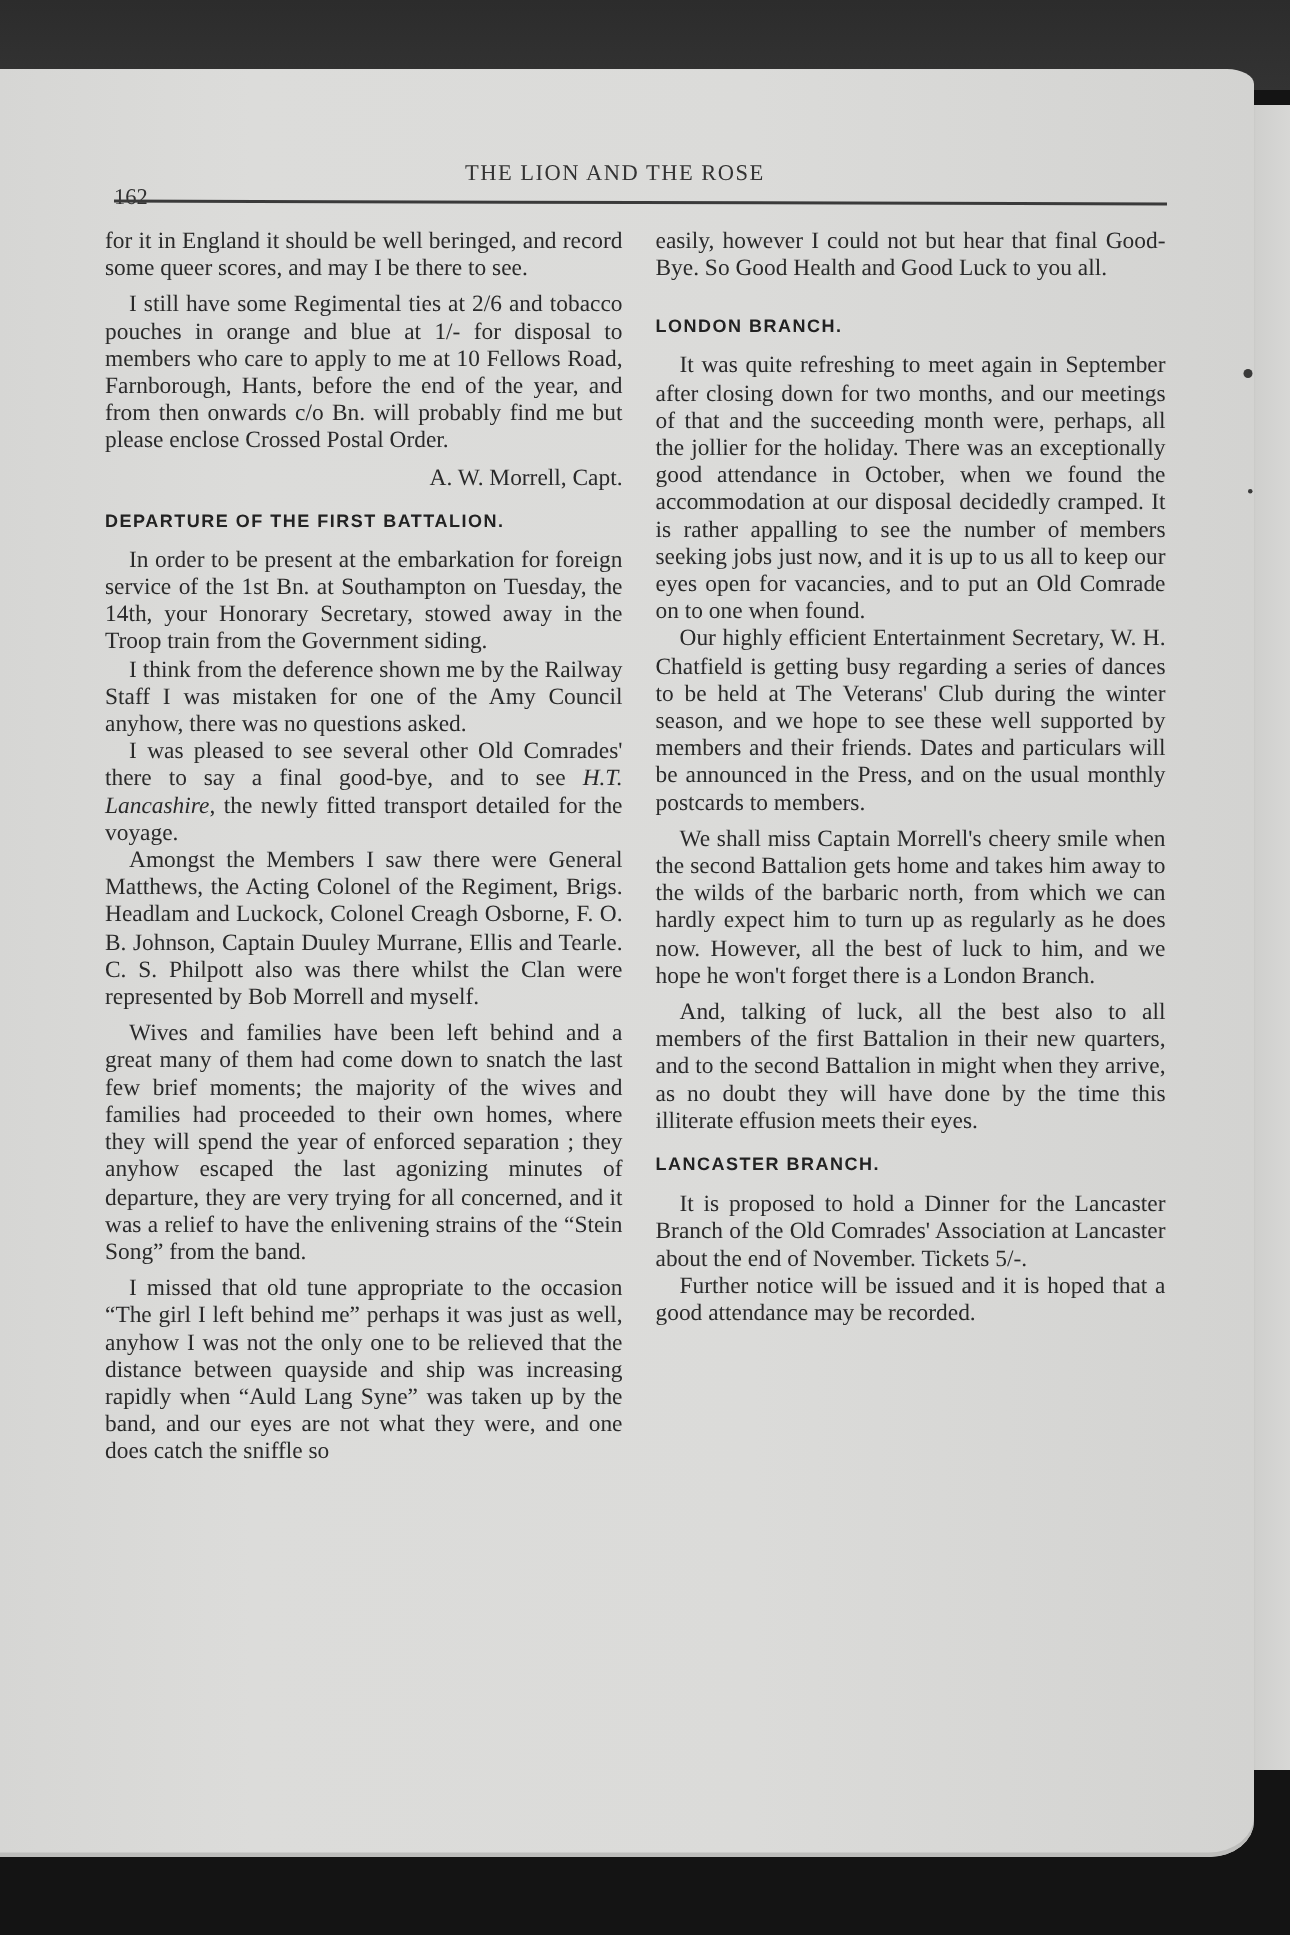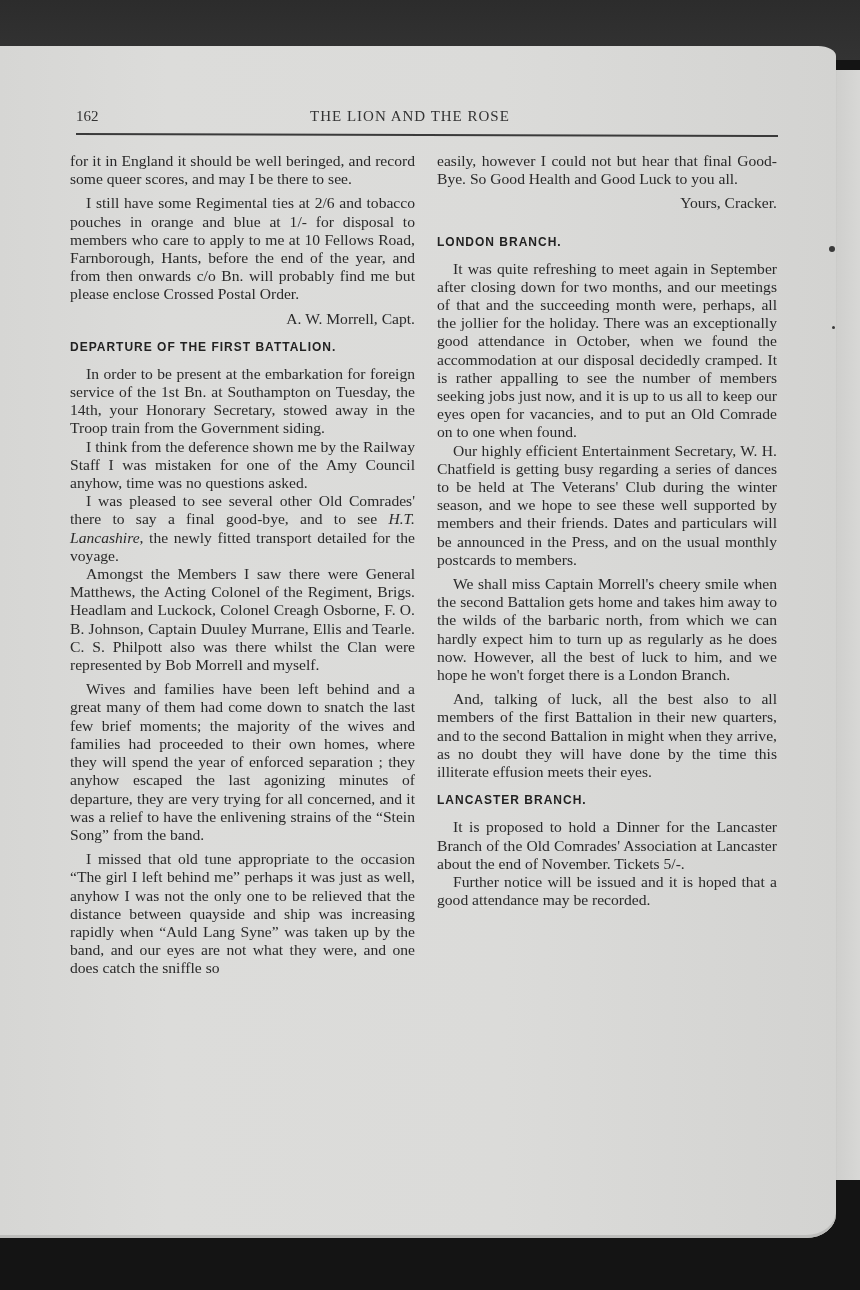--- a/index.html
+++ b/index.html
@@ -23,21 +23,21 @@
     }
     .next-page {
       position: absolute; left: 826px; top: 70px; width: 34px; height: 1110px;
       background: linear-gradient(90deg, #9a9a98, #cfcfcd 30%, #d8d8d6);
       border-left: 1px solid #8a8a88;
     }
     .running-head {
       position: absolute; left: 76px; top: 108px; width: 702px; height: 22px;
     }
     .page-number {
-      position: absolute; left: 0; top: 0; font-size: 15px; color: #333;
+      position: absolute; left: 0; top: 16px; font-size: 15px; color: #333;
     }
     .running-title {
       position: absolute; left: 234px; top: 0; font-size: 15px; letter-spacing: 1px; color: #333;
     }
     .head-rule {
       position: absolute; left: 76px; top: 134px; width: 702px; height: 2px;
       background: #3a3a3a; transform: rotate(0.15deg);
     }
     .col {
       position: absolute; top: 152px; width: 345px;
@@ -77,30 +77,29 @@
   <span class="running-title">THE LION AND THE ROSE</span>
 </div>
 <div class="head-rule"></div>
 
 <div class="col col-left">
   <p class="cont">for it in England it should be well beringed, and record some queer scores, and may I be there to see.</p>
   <p class="tight">I still have some Regimental ties at 2/6 and tobacco pouches in orange and blue at 1/- for disposal to members who care to apply to me at 10 Fellows Road, Farnborough, Hants, before the end of the year, and from then onwards c/o Bn. will probably find me but please enclose Crossed Postal Order.</p>
   <div class="signature">A. W. Morrell, Capt.</div>
   <div class="heading">DEPARTURE OF THE FIRST BATTALION.</div>
   <p class="tight">In order to be present at the embarkation for foreign service of the 1st Bn. at Southampton on Tuesday, the 14th, your Honorary Secretary, stowed away in the Troop train from the Government siding.</p>
-  <p class="tight">I think from the deference shown me by the Railway Staff I was mistaken for one of the Amy Council anyhow, time was no questions asked.</p>
+  <p class="tight">I think from the deference shown me by the Railway Staff I was mistaken for one of the Amy Council anyhow, there was no questions asked.</p>
   <p class="tight"><span>I was pleased to see several other Old Comrades' there to say a final good-bye, and to see </span><em>H.T. Lancashire</em><span>, the newly fitted transport detailed for the voyage.</span></p>
   <p>Amongst the Members I saw there were General Matthews, the Acting Colonel of the Regiment, Brigs. Headlam and Luckock, Colonel Creagh Osborne, F. O. B. Johnson, Captain Duuley Murrane, Ellis and Tearle. C. S. Philpott also was there whilst the Clan were represented by Bob Morrell and myself.</p>
   <p>Wives and families have been left behind and a great many of them had come down to snatch the last few brief moments; the majority of the wives and families had proceeded to their own homes, where they will spend the year of enforced separation ; they anyhow escaped the last agonizing minutes of departure, they are very trying for all concerned, and it was a relief to have the enlivening strains of the “Stein Song” from the band.</p>
   <p>I missed that old tune appropriate to the occasion “The girl I left behind me” perhaps it was just as well, anyhow I was not the only one to be relieved that the distance between quayside and ship was increasing rapidly when “Auld Lang Syne” was taken up by the band, and our eyes are not what they were, and one does catch the sniffle so</p>
 </div>
 
 <div class="col col-right">
   <p class="cont tight">easily, however I could not but hear that final Good-Bye. So Good Health and Good Luck to you all.</p>
-  <div class="signature">Yours, Cracker.</div>
   <div class="heading london">LONDON BRANCH.</div>
   <p class="tight">It was quite refreshing to meet again in September after closing down for two months, and our meetings of that and the succeeding month were, perhaps, all the jollier for the holiday. There was an exceptionally good attendance in October, when we found the accommodation at our disposal decidedly cramped. It is rather appalling to see the number of members seeking jobs just now, and it is up to us all to keep our eyes open for vacancies, and to put an Old Comrade on to one when found.</p>
   <p>Our highly efficient Entertainment Secretary, W. H. Chatfield is getting busy regarding a series of dances to be held at The Veterans' Club during the winter season, and we hope to see these well supported by members and their friends. Dates and particulars will be announced in the Press, and on the usual monthly postcards to members.</p>
   <p>We shall miss Captain Morrell's cheery smile when the second Battalion gets home and takes him away to the wilds of the barbaric north, from which we can hardly expect him to turn up as regularly as he does now. However, all the best of luck to him, and we hope he won't forget there is a London Branch.</p>
   <p>And, talking of luck, all the best also to all members of the first Battalion in their new quarters, and to the second Battalion in might when they arrive, as no doubt they will have done by the time this illiterate effusion meets their eyes.</p>
   <div class="heading lancaster">LANCASTER BRANCH.</div>
   <p class="tight">It is proposed to hold a Dinner for the Lancaster Branch of the Old Comrades' Association at Lancaster about the end of November. Tickets 5/-.</p>
   <p class="tight">Further notice will be issued and it is hoped that a good attendance may be recorded.</p>
 </div>
 

